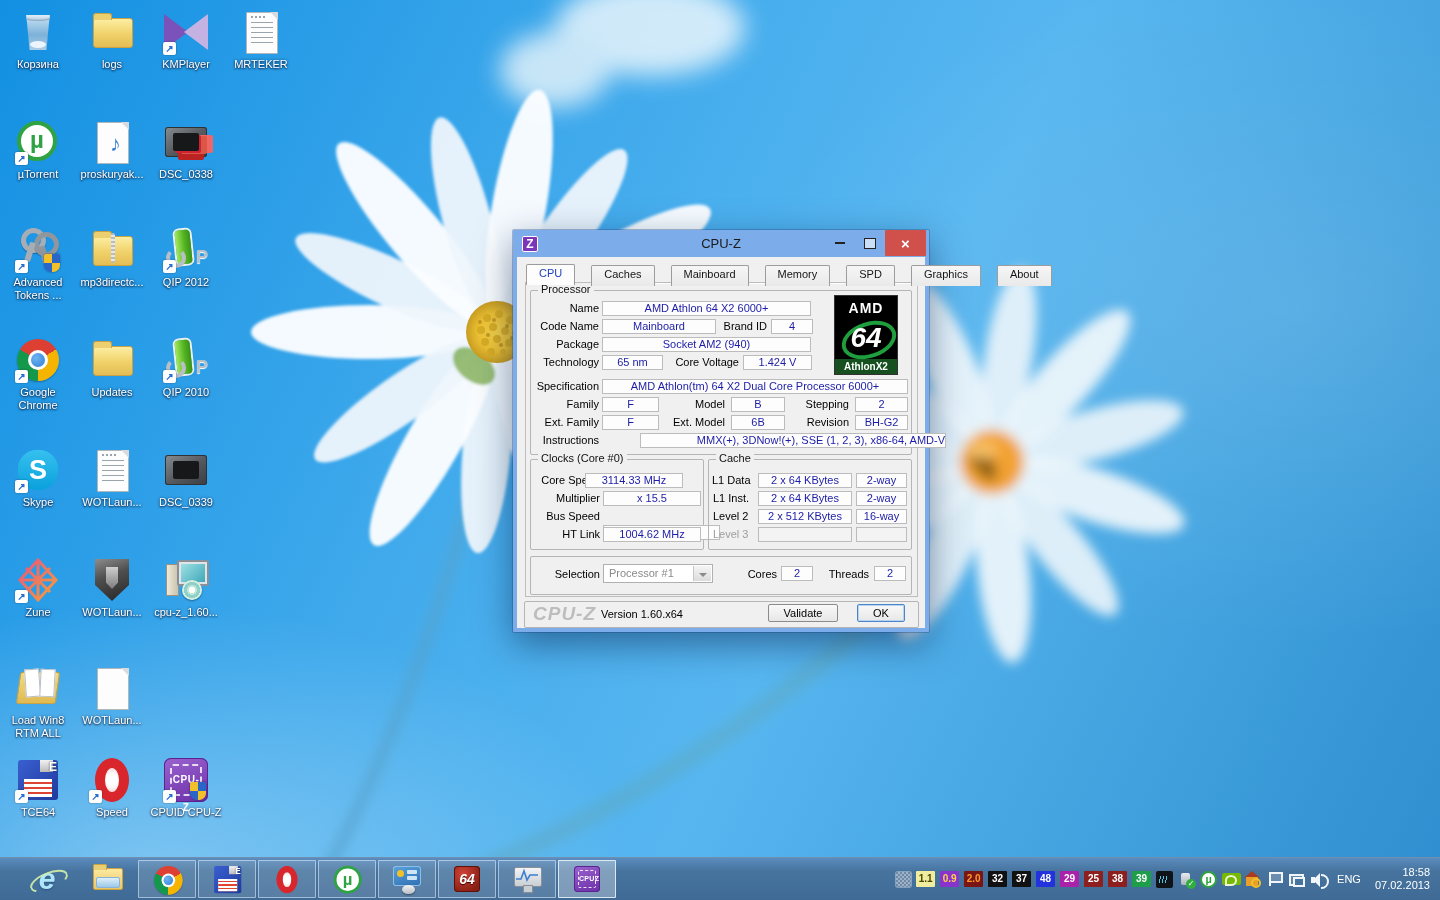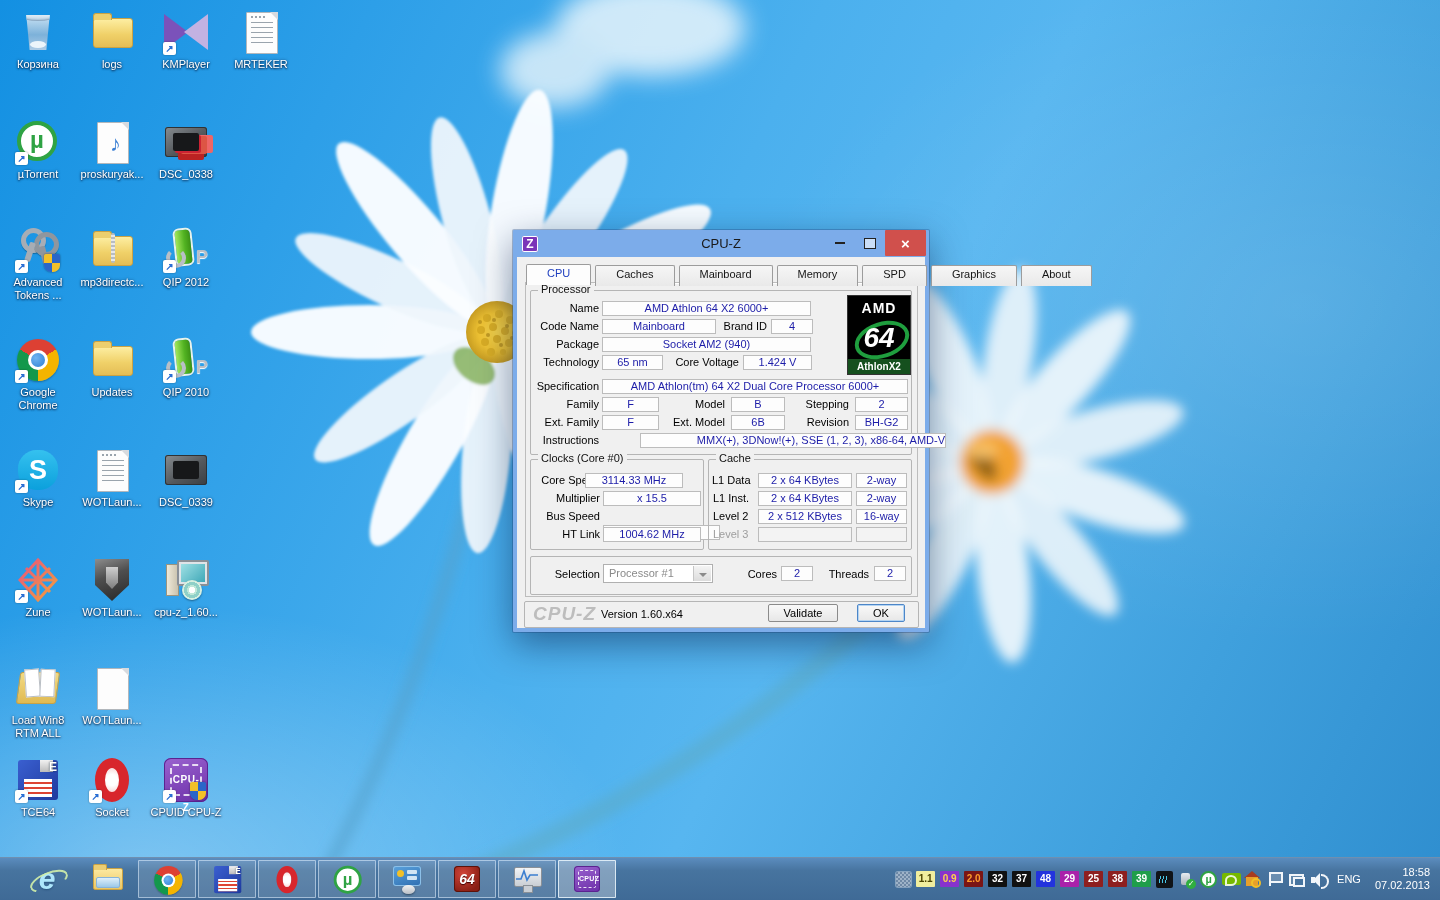--- a/index.html
+++ b/index.html
@@ -109,36 +109,36 @@
   .wtitle{flex:1;text-align:center;font-size:13px;color:#1a1a1a;}
   .wbtn{position:absolute;top:0;height:26px;display:flex;align-items:center;justify-content:center;}
   .btn-min{right:74px;width:30px;}
   .btn-min i{width:10px;height:2px;background:#222;}
   .btn-max{right:44px;width:30px;}
   .btn-max i{width:10px;height:9px;border:1px solid #222;background:rgba(255,255,255,.6);}
   .btn-close{right:3px;width:41px;background:#d0504c;border-radius:1px;color:#fff;font-size:15px;font-weight:bold;}
   .client{position:absolute;left:4px;top:27px;width:408px;height:371px;background:#f0f0f0;}
 
   .tabs{position:absolute;left:9px;top:7px;display:flex;z-index:2;}
-  .tab{padding:2px 20px 3px;background:linear-gradient(#f6f6f6,#e9e9e9);border:1px solid #9c9c9c;border-bottom:none;
-    border-radius:2px 2px 0 0;margin-right:4px;color:#151515;position:relative;top:1px;}
+  .tab{padding:2px 12px 3px;background:linear-gradient(#f6f6f6,#e9e9e9);border:1px solid #9c9c9c;border-bottom:none;
+    border-radius:2px 2px 0 0;margin-right:16px;color:#151515;position:relative;top:1px;}
   .tab.active{background:#fdfdfd;color:#1f3fbf;top:0;padding-bottom:6px;z-index:3;}
   .tabpanel{position:absolute;left:8px;top:25px;width:391px;height:313px;border:1px solid #bdbdbd;background:#f0f0f0;
     box-shadow:inset 0 1px 0 #fff;}
 
   .grp{position:absolute;border:1px solid #b5b5b5;border-radius:2px;}
   .glabel{position:absolute;top:-8px;left:7px;background:#f0f0f0;padding:0 3px;color:#101010;}
 
   .plabel{position:absolute;text-align:right;line-height:15px;color:#000;}
   .plabel.dis{color:#9e9e9e;}
   .fld{position:absolute;height:15px;box-sizing:border-box;background:#fdfdfd;border:1px solid #bcbcbc;
     color:#1c1ca8;text-align:center;line-height:13px;overflow:hidden;white-space:nowrap;}
   .fld.left{text-align:right;padding-left:20px;margin-left:38px;}
 
-  .amdlogo{position:absolute;left:330px;top:38px;width:64px;height:80px;background:#000;border:1px solid #333;
+  .amdlogo{position:absolute;left:317px;top:38px;width:64px;height:80px;background:#000;border:1px solid #333;
     box-sizing:border-box;display:flex;flex-direction:column;align-items:center;}
   .amdlogo .l1{color:#fff;font-weight:bold;font-size:14px;letter-spacing:1px;margin-top:4px;position:relative;}
   .amdlogo .l2{flex:1;display:flex;align-items:center;justify-content:center;width:100%;position:relative;}
   .amdlogo .l2 em{font-style:italic;font-weight:bold;font-size:28px;color:#fff;z-index:1;}
   .amdlogo .l2:before{content:"";position:absolute;left:6px;top:6px;width:48px;height:28px;border:4px solid #1f9e3e;
     border-radius:50%;transform:rotate(-18deg);}
   .amdlogo .l3{width:100%;background:#15501e;color:#fff;font-weight:bold;font-size:10px;text-align:center;padding:2px 0;}
 
   .combo{position:absolute;box-sizing:border-box;background:#fff;border:1px solid #b0b0b0;color:#8a8a8a;
     line-height:17px;padding-left:5px;text-align:left;}
@@ -528,21 +528,21 @@
         </div>
       <div class="shortcut">↗</div>
       </div>
     <div class="dlabel">TCE64</div>
   </div>
   <div class="dicon" style="left:74px;top:756px">
     <div class="glyph">
         <div class="g-opera"></div>
       <div class="shortcut">↗</div>
       </div>
-    <div class="dlabel">Socket</div>
+    <div class="dlabel">Speed</div>
   </div>
   <div class="dicon" style="left:148px;top:756px">
     <div class="glyph">
         <div class="g-cpuid">
       <div class="dash">CPU-Z</div>
       <div class="g-shield"></div>
         </div>
       <div class="shortcut">↗</div>
       </div>
     <div class="dlabel">CPUID CPU-Z</div>

